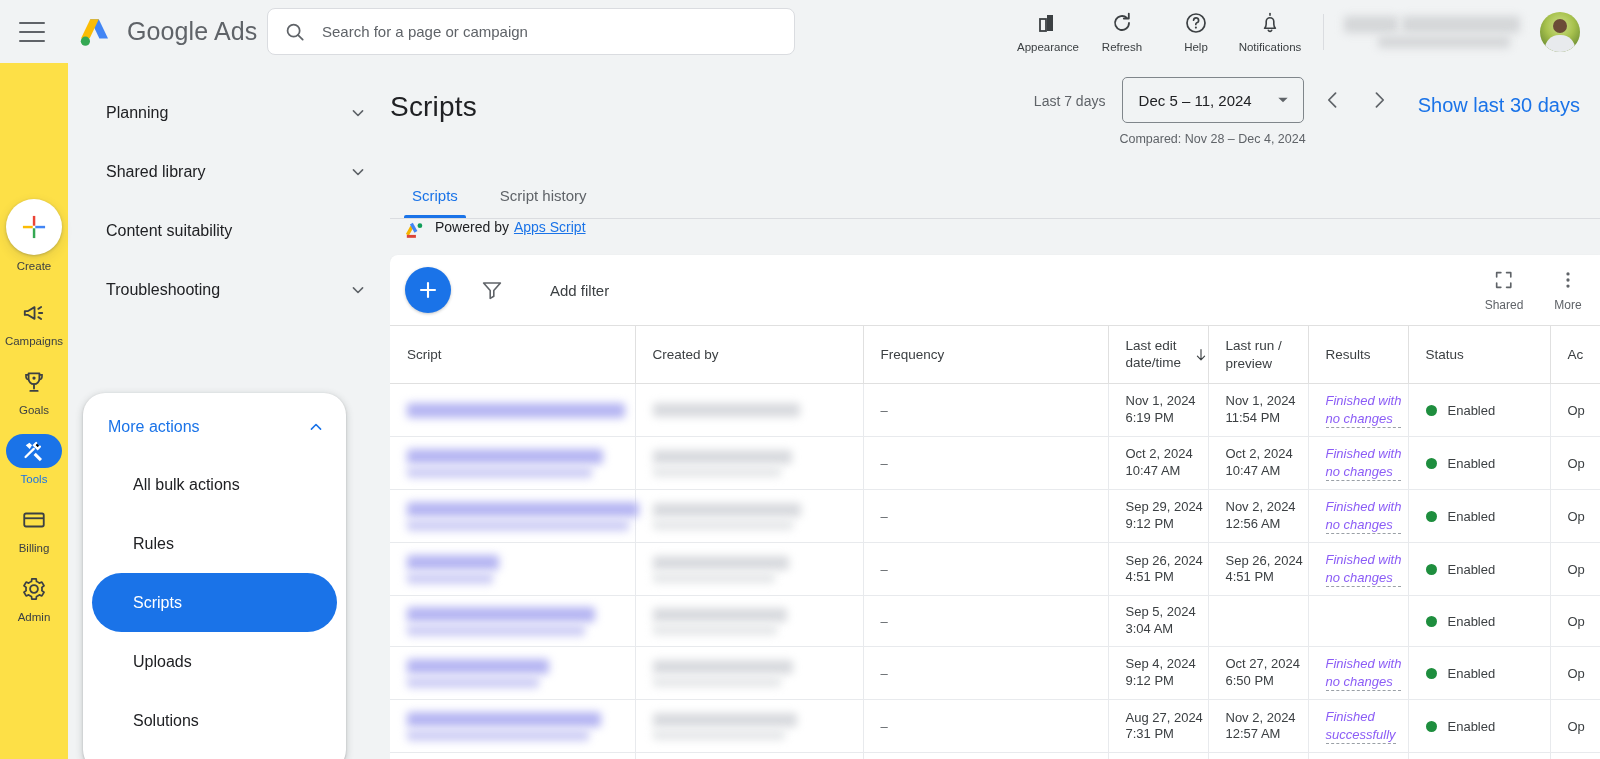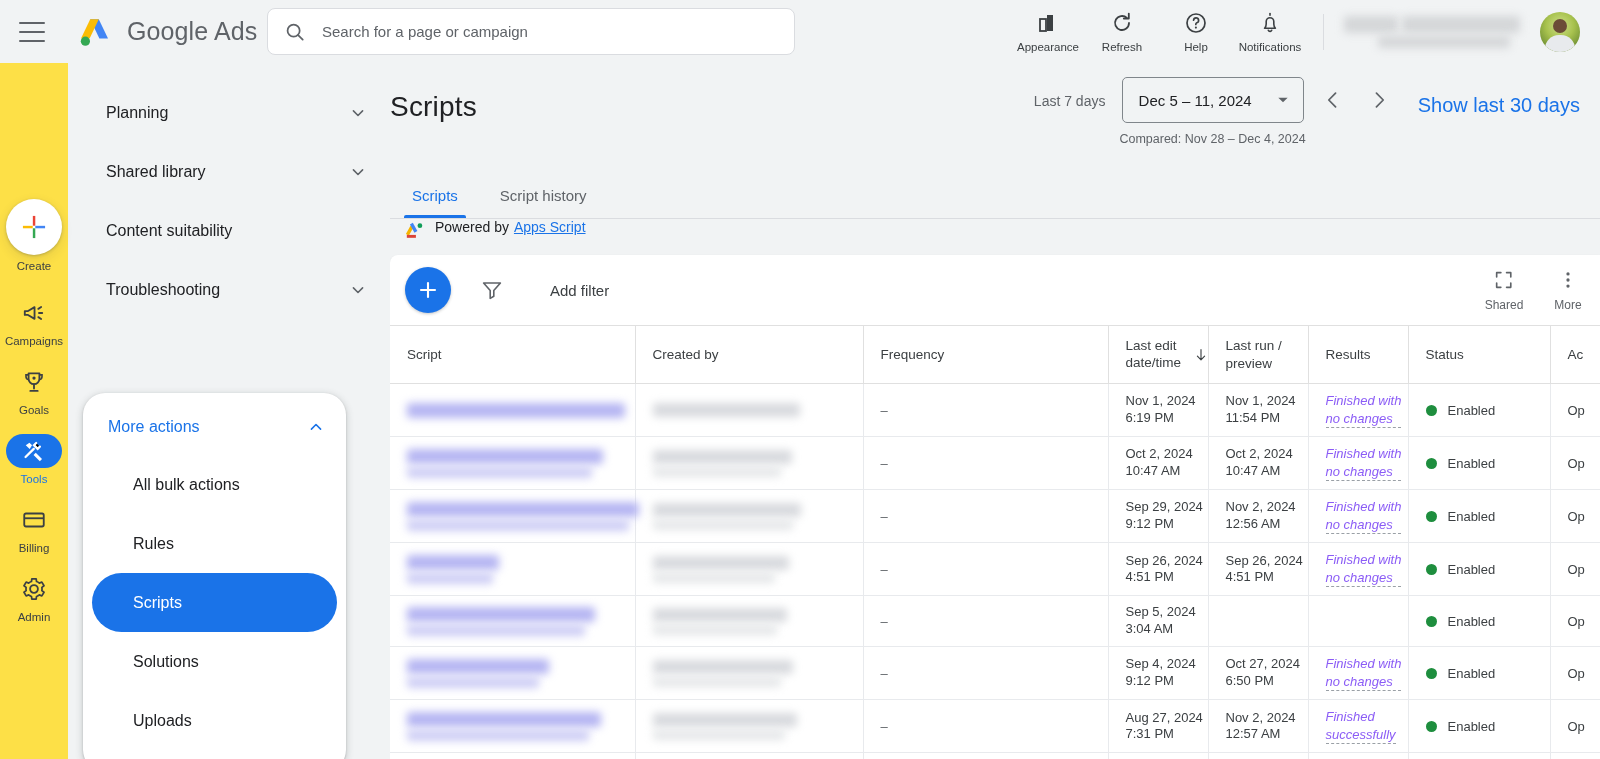--- a/index.html
+++ b/index.html
@@ -345,24 +345,24 @@
     <div class="sub-item">
       <div class="lb">All bulk actions</div>
     </div>
     <div class="sub-item">
       <div class="lb">Rules</div>
     </div>
     <div class="sub-item active">
       <div class="lb">Scripts</div>
     </div>
     <div class="sub-item">
+      <div class="lb">Uploads</div>
+    </div>
+    <div class="sub-item">
       <div class="lb">Solutions</div>
-    </div>
-    <div class="sub-item">
-      <div class="lb">Uploads</div>
     </div>
   </div>
 
   <div class="main">
 
     <div class="page-head">
       <div class="page-title">Scripts</div>
 
       <div class="daterange">
         <div class="dr-label">Last 7 days</div>

